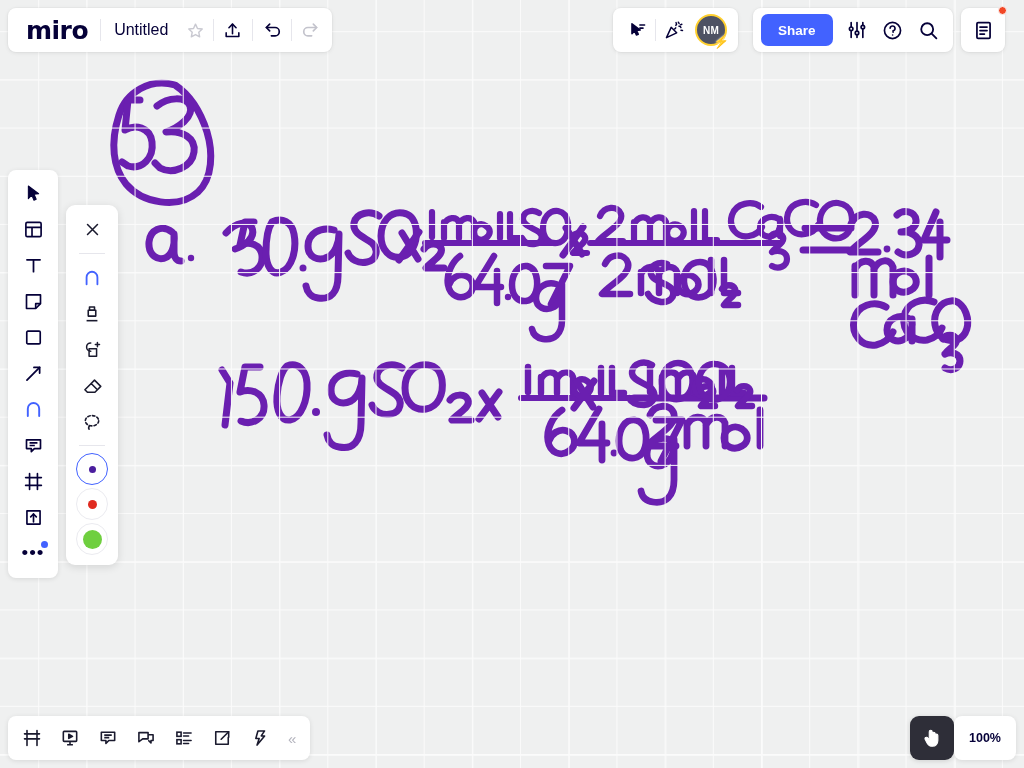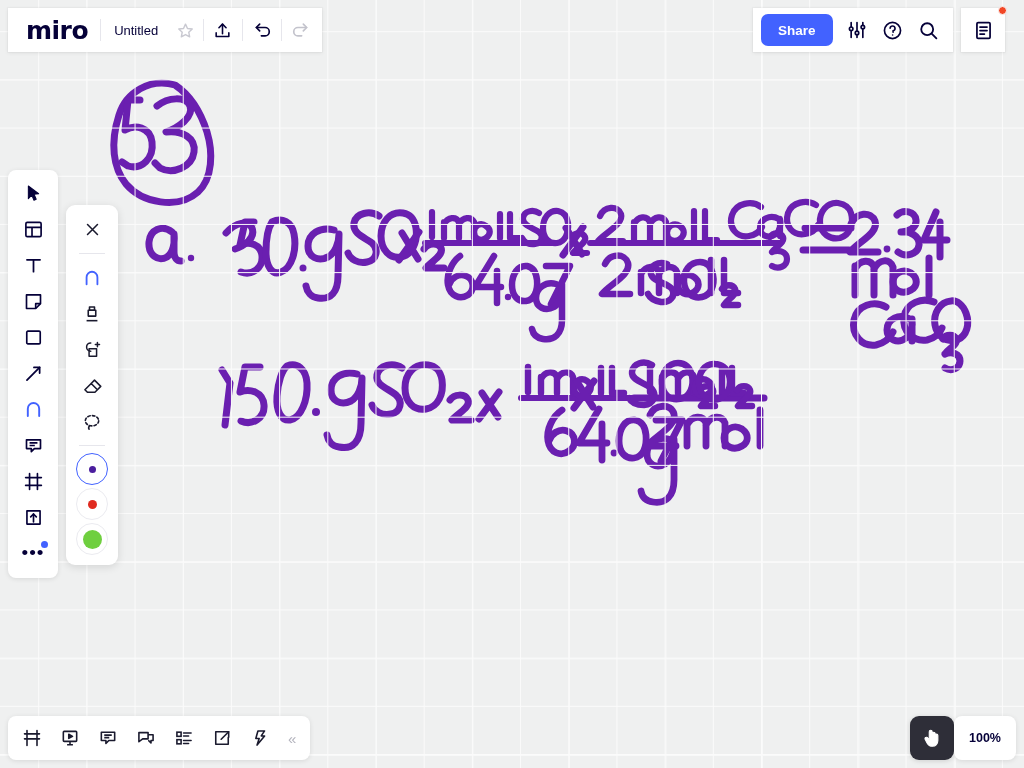--- a/index.html
+++ b/index.html
@@ -34,39 +34,39 @@
   .ink { position: absolute; inset: 0; pointer-events: none; }
 
   
   .topbar {
     position: absolute; top: 0; left: 0; right: 0; height: 60px;
     display: flex; align-items: center;
     pointer-events: none;
   }
   .tb-group {
     background: #fff;
-    border-radius: 0;
+    border-radius: 8px;
     height: 44px;
     display: flex; align-items: center;
     box-shadow: 0 1px 4px rgba(0,0,0,.08), 0 0 0 1px rgba(0,0,0,.02);
     pointer-events: auto;
   }
   .tb-left { position: absolute; left: 8px; top: 8px; padding: 0 4px; }
   .tb-mid  { position: absolute; left: 613px; top: 8px; padding: 0 6px; }
   .tb-share{ position: absolute; left: 753px; top: 8px; padding: 8px 6px; }
   .tb-right{ position: absolute; left: 961px; top: 8px; padding: 0 4px; }
 
   .logo {
     font-family: "DejaVu Sans", sans-serif;
     font-weight: 700; font-size: 25px; letter-spacing: -.5px;
     color: #050038; padding: 0 12px 0 14px; line-height: 1;
   }
   .vdiv { width: 1px; height: 22px; background: #e6e6ec; }
   .doc-title {
-    font-size: 13px; color: #050038; padding: 0 9px 0 13px;
+    font-size: 16px; color: #050038; padding: 0 9px 0 13px;
     white-space: nowrap;
   }
   .tb-btn {
     width: 36px; height: 36px;
     display: flex; align-items: center; justify-content: center;
     border-radius: 6px; cursor: pointer; background: transparent; border: 0;
   }
   .tb-btn svg { display: block; }
 
   .share-btn {
@@ -369,20 +369,41 @@
       </div>
       <div class="vdiv"></div>
       <div class="tb-btn">
         <svg width="20" height="20" viewBox="0 0 24 24" fill="none" stroke="#c3c3cc" stroke-width="2" stroke-linecap="round" stroke-linejoin="round">
           <path d="M20 9H9.5a5 5 0 0 0 0 10H14"></path>
             <path d="M16 5l4 4-4 4"></path>
         </svg>
       </div>
     </div>
 
+    <div class="tb-group tb-mid">
+      <div class="tb-btn">
+        <svg width="19" height="19" viewBox="0 0 24 24" fill="none" stroke="#050038" stroke-width="1.9" stroke-linecap="round" stroke-linejoin="round">
+          <path d="M5 3.5 5 16l3.3-3.3 2.3 5 2.4-1-2.2-4.8 4.7-.4z" fill="#050038"></path>
+          <path d="M15 5h6M15 9h4"></path>
+        </svg>
+      </div>
+      <div class="vdiv"></div>
+      <div class="tb-btn">
+        <svg width="20" height="20" viewBox="0 0 24 24" fill="none" stroke="#050038" stroke-width="1.8" stroke-linecap="round" stroke-linejoin="round">
+          <path d="M3 21.2 8.6 8.8l6.6 6.6z"></path>
+          <path d="M14.5 3.2c.9 1.1.6 2.4-.3 3.2"></path>
+          <path d="M18 7.5c1.2-.2 2.1.6 2.3 1.6"></path>
+          <path d="M17.2 2.6l.9 1.6M21.4 5.1l-1.7.7M20.4 12.3l1.8.2M12.8 10.8l1.2-1.3"></path>
+        </svg>
+      </div>
+      <div class="avatar-wrap">
+        <div class="avatar">NM</div>
+        <div class="bolt">⚡</div>
+      </div>
+    </div>
 
     <div class="tb-group tb-share">
       <button class="share-btn">Share</button>
       <div class="tb-btn">
         <svg width="20" height="20" viewBox="0 0 24 24" fill="none" stroke="#050038" stroke-width="2" stroke-linecap="round">
           <path d="M5 3v5M5 13v8M12 3v10M12 18v3M19 3v3M19 11v10"></path>
           <circle cx="5" cy="10.5" r="2.1"></circle>
             <circle cx="12" cy="15.5" r="2.1"></circle>
             <circle cx="19" cy="8.5" r="2.1"></circle>
         </svg>

